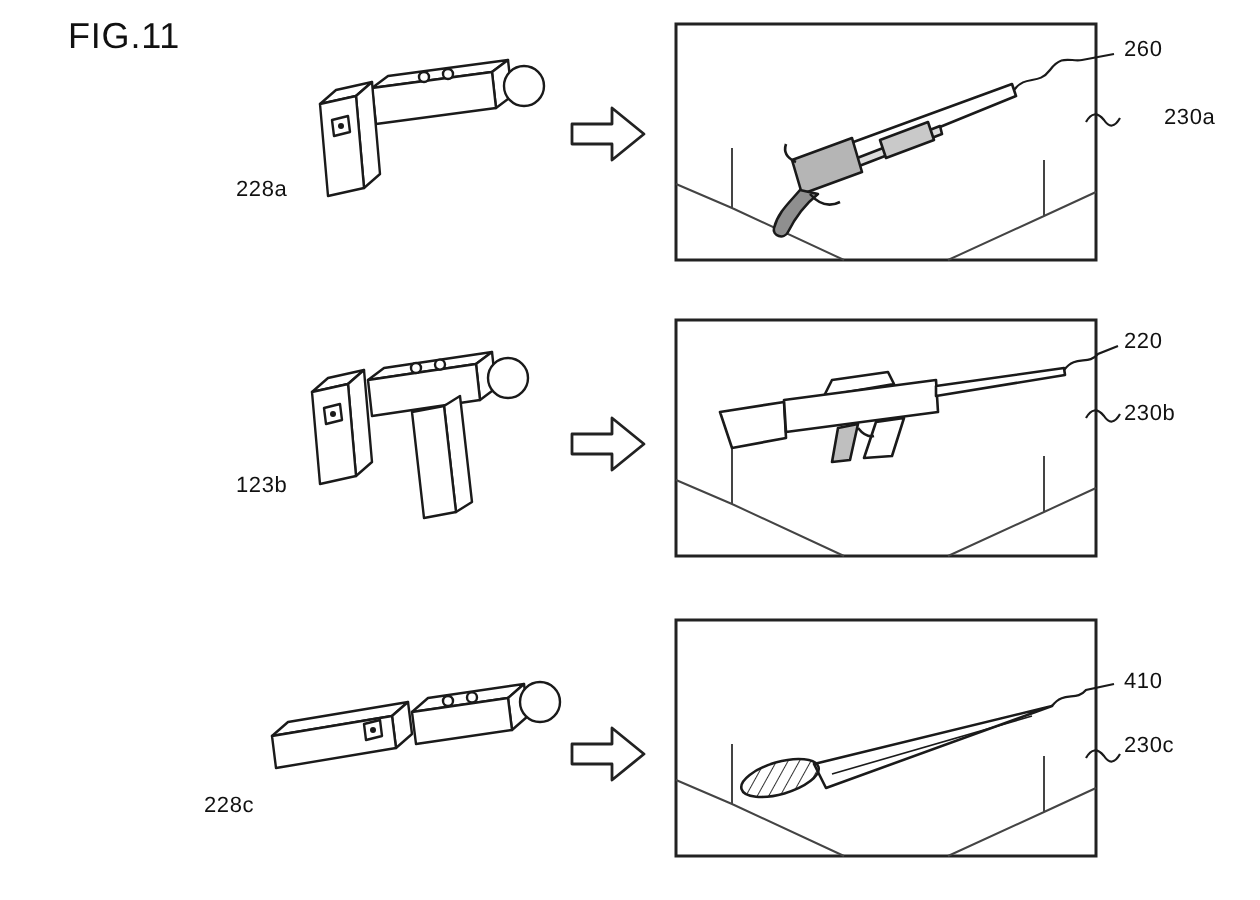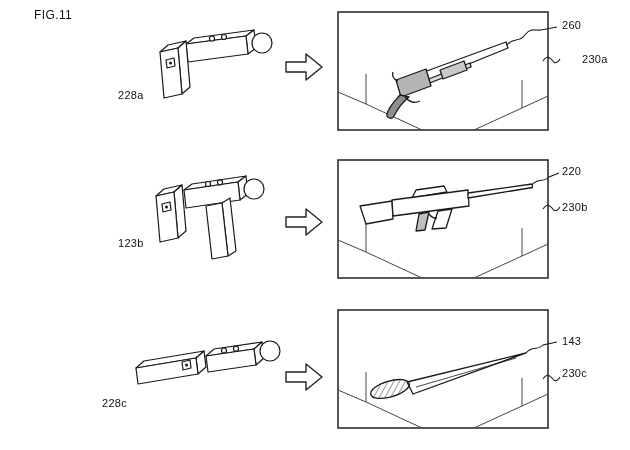--- a/index.html
+++ b/index.html
@@ -7,21 +7,21 @@
     position:relative;width:630px;height:450px;background:#ffffff;
     font-family:"Liberation Sans",sans-serif;color:#111;overflow:hidden;
   }
   .figure>svg{position:absolute;left:0;top:0;z-index:1;}
   .lbl{
     position:absolute;z-index:2;font-size:11px;line-height:1.05;
     letter-spacing:.3px;white-space:nowrap;color:#111;
   }
   .lbl.u{text-underline-offset:2px;}
   .title{
-    position:absolute;left:34px;top:8px;z-index:2;font-size:12px;
+    position:absolute;left:34px;top:8px;z-index:2;font-size:18px;
     letter-spacing:.4px;color:#111;
   }
 </style>
 </head>
 <body>
 
 <div class="figure">
 
   <span class="title">FIG.11</span>
 
@@ -145,16 +145,16 @@
   <span class="lbl u" style="left:118px;top:90px">228a</span>
   <span class="lbl u" style="left:118px;top:238px">123b</span>
   <span class="lbl u" style="left:102px;top:398px">228c</span>
 
   <span class="lbl" style="left:562px;top:20px">260</span>
   <span class="lbl" style="left:582px;top:54px">230a</span>
 
   <span class="lbl" style="left:562px;top:166px">220</span>
   <span class="lbl" style="left:562px;top:202px">230b</span>
 
-  <span class="lbl" style="left:562px;top:336px">143</span>
+  <span class="lbl" style="left:562px;top:336px">410</span>
   <span class="lbl" style="left:562px;top:368px">230c</span>
 
 </div>
 
 </body></html>

